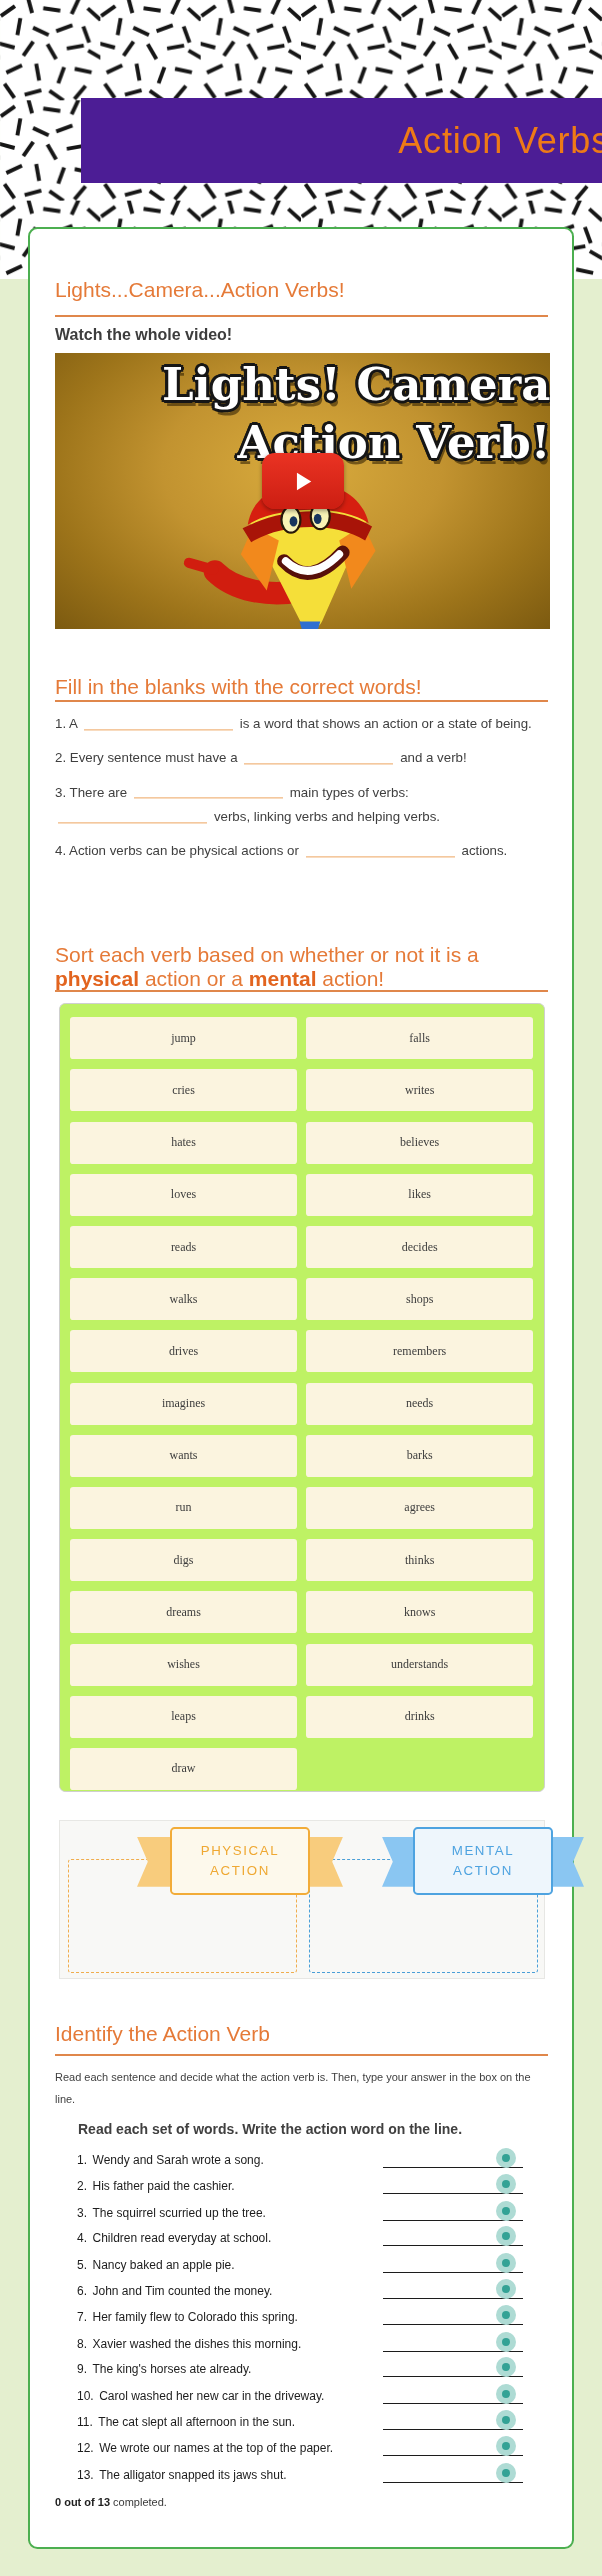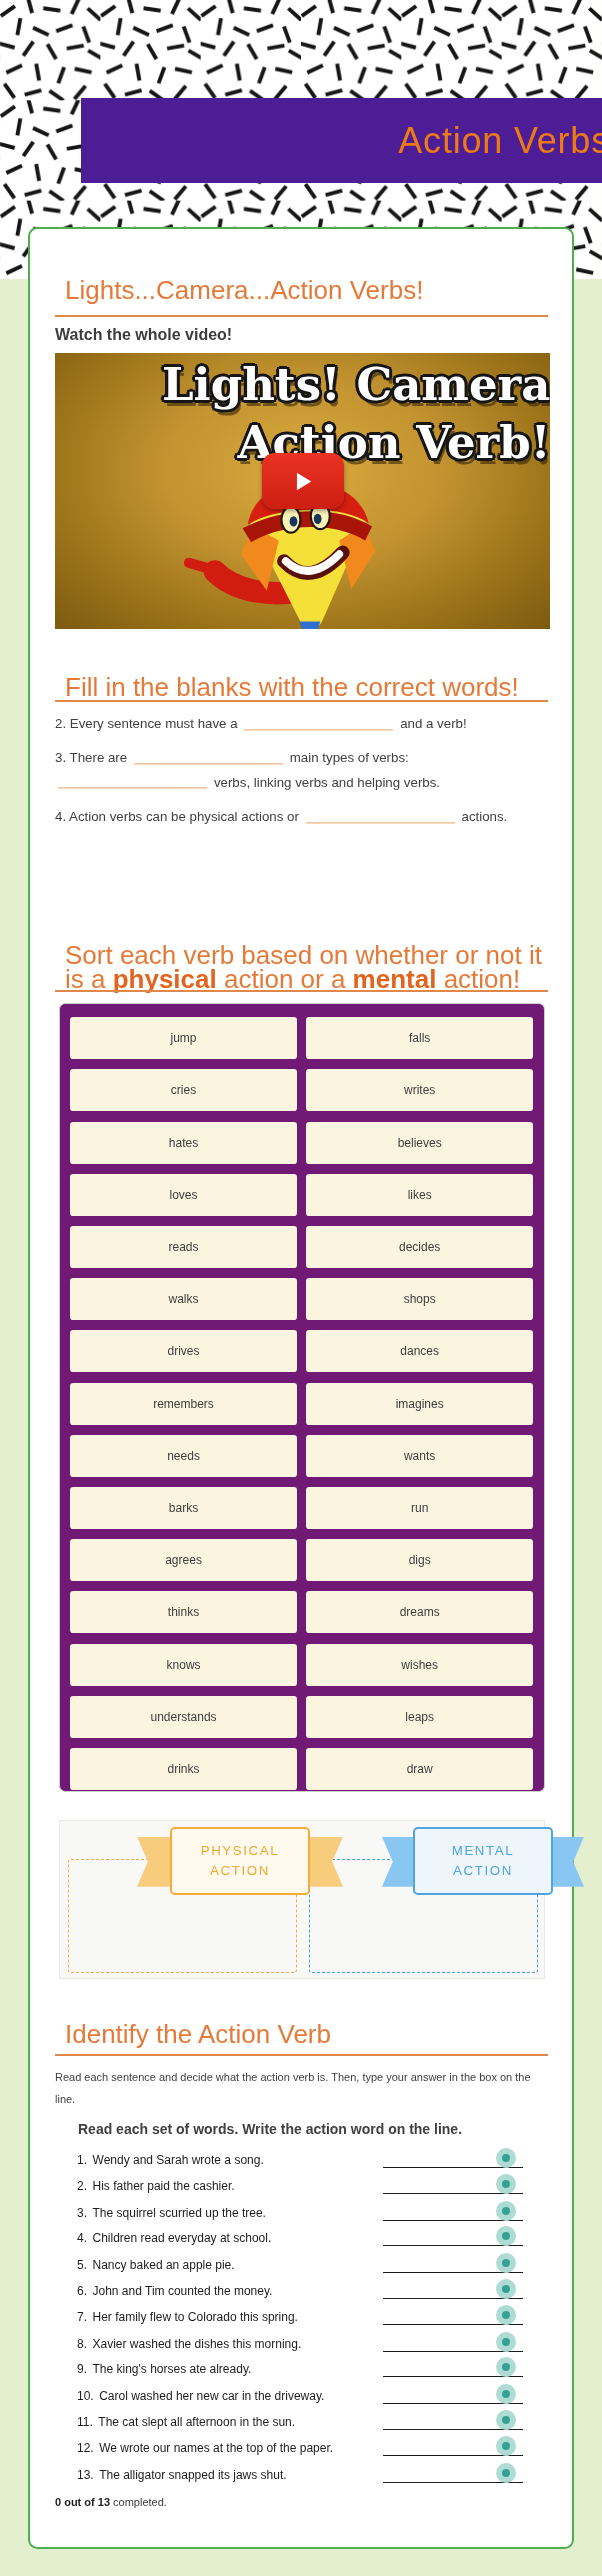--- a/index.html
+++ b/index.html
@@ -4,21 +4,21 @@
 <style>
   html,body{margin:0;padding:0;background:#e4efcf;}
   .page{position:relative;width:602px;height:2576px;background:#e4efcf;overflow:hidden;
         font-family:"Liberation Sans","DejaVu Sans",sans-serif;}
   .pattern{position:absolute;top:0;left:0;}
   .banner{position:absolute;left:81px;top:98px;width:529px;height:85px;background:#4c1d95;
           display:flex;align-items:center;justify-content:flex-end;}
   .banner span{font-size:36px;color:#ee7a16;letter-spacing:0.8px;font-weight:400;}
   .card{position:absolute;left:28px;top:227px;width:546px;height:2322px;background:#fff;
         border:2.4px solid #4caf50;border-radius:9.4px;box-sizing:border-box;}
-  .sec-h{position:absolute;left:65px;width:493px;font-size:26px;color:#e57a38;line-height:24px;font-weight:500;}
+  .sec-h{position:absolute;left:55px;width:493px;font-size:21px;color:#e57a38;line-height:24px;font-weight:500;}
   .hr{position:absolute;left:55px;width:493px;height:1.6px;background:#e0874b;}
   .h-video{top:278px;}   .hr-video{top:315px;}
   .watch{position:absolute;left:55px;top:326px;font-size:16px;color:#3d3d3d;font-weight:600;}
   .video{position:absolute;left:55px;top:353px;width:495px;height:276px;overflow:hidden;cursor:pointer;
          background:radial-gradient(ellipse at 50% 42%, #d9ab3d 0%, #c29330 40%, #9d741a 72%, #7c5a10 100%);}
   .vt{position:absolute;width:100%;text-align:right;font-family:"DejaVu Serif","Liberation Serif",serif;
       font-weight:bold;color:#fff;font-size:45px;
       text-shadow:-2.4px -2.4px 0 #161616,2.4px -2.4px 0 #161616,-2.4px 2.4px 0 #161616,2.4px 2.4px 0 #161616,
                   -3.1px 0 0 #161616,3.1px 0 0 #161616,0 -3.1px 0 #161616,0 3.1px 0 #161616,3.1px 5.5px 0 rgba(40,25,0,.55);margin-left:40px;}
   .vt1{top:4.7px;}  .vt2{top:63px;}
@@ -30,21 +30,21 @@
   .questions{position:absolute;left:55px;top:711px;width:480px;font-size:13.3px;color:#3f3f3f;
              line-height:23.5px;font-weight:500;}
   .question{margin-bottom:10.2px;}
   .blank{display:inline-block;width:149px;height:15.7px;border-bottom:1.6px solid #eda55f;margin:0 3.1px;
          transform:translateY(2.4px);}
   .sort-h{top:943px;width:486px;}
   .sort-h .b{font-weight:bold;color:#e2641f;}
   .hr-sort{top:990px;}
   .bank{position:absolute;left:59px;top:1003px;width:486px;height:789px;border:0.8px solid #cfcfcf;
         border-radius:6.3px;box-sizing:border-box;display:grid;grid-template-columns:1fr 1fr;
-        grid-auto-rows:42px;column-gap:9.4px;row-gap:10.2px;padding:13.3px 11px 9.4px 10.2px;align-content:start;background:#701a75;}
+        grid-auto-rows:42px;column-gap:9.4px;row-gap:10.2px;padding:13.3px 11px 9.4px 10.2px;align-content:start;background:#bef264;font-family:Liberation Serif, serif;}
   .chip{background:#fbf4df;border-radius:3.1px;display:flex;align-items:center;justify-content:center;
         font-size:12px;color:#3d3d3d;cursor:grab;}
   .dz-panel{position:absolute;left:59px;top:1820px;width:486px;height:159px;background:#f8f8f6;
             border:0.8px solid #e7e7e4;box-sizing:border-box;}
   .dz{position:absolute;top:38px;height:114px;width:229px;border-radius:3.1px;box-sizing:border-box;}
   .dz-phys{left:7.8px;border:1.6px dashed #f0ad4e;}
   .dz-ment{left:249px;border:1.6px dashed #4a9fd8;}
   .ribbon{position:absolute;top:6.3px;height:68px;}
   .phys{left:77px;width:206px;}  .ment{left:322px;width:202px;}
   .wing{position:absolute;top:9.4px;width:36px;height:50px;}
@@ -185,20 +185,21 @@
     <div class="play">
       <svg width="27" height="27" viewBox="0 0 34 34">
         <path d="M10 6 L28 17 L10 28 Z" fill="#ffffff"></path>
       </svg>
     </div>
   </div>
 
   <div class="sec-h h-fill">Fill in the blanks with the correct words!</div>
   <div class="hr hr-fill"></div>
   <div class="questions">
+      <div class="question"><span>1. A </span><span class="blank"></span><span> is a word that shows an action or a state of being.</span></div>
       <div class="question"><span>2. Every sentence must have a </span><span class="blank"></span><span> and a verb!</span></div>
       <div class="question"><span>3. There are </span><span class="blank"></span><span> main types of verbs: </span><span class="blank"></span><span> verbs, linking verbs and helping verbs.</span></div>
       <div class="question"><span>4. Action verbs can be physical actions or </span><span class="blank"></span><span> actions.</span></div>
     </div>
 
   <div class="sec-h sort-h"><span>Sort each verb based on whether or not it is a </span><span class="b">physical</span><span> action or a </span><span class="b">mental</span><span> action!</span></div>
   <div class="hr hr-sort"></div>
   <div class="bank">
       <div class="chip">jump</div>
       <div class="chip">falls</div>
@@ -206,21 +207,20 @@
       <div class="chip">writes</div>
       <div class="chip">hates</div>
       <div class="chip">believes</div>
       <div class="chip">loves</div>
       <div class="chip">likes</div>
       <div class="chip">reads</div>
       <div class="chip">decides</div>
       <div class="chip">walks</div>
       <div class="chip">shops</div>
       <div class="chip">drives</div>
-      <div class="chip">dances</div>
       <div class="chip">remembers</div>
       <div class="chip">imagines</div>
       <div class="chip">needs</div>
       <div class="chip">wants</div>
       <div class="chip">barks</div>
       <div class="chip">run</div>
       <div class="chip">agrees</div>
       <div class="chip">digs</div>
       <div class="chip">thinks</div>
       <div class="chip">dreams</div>

